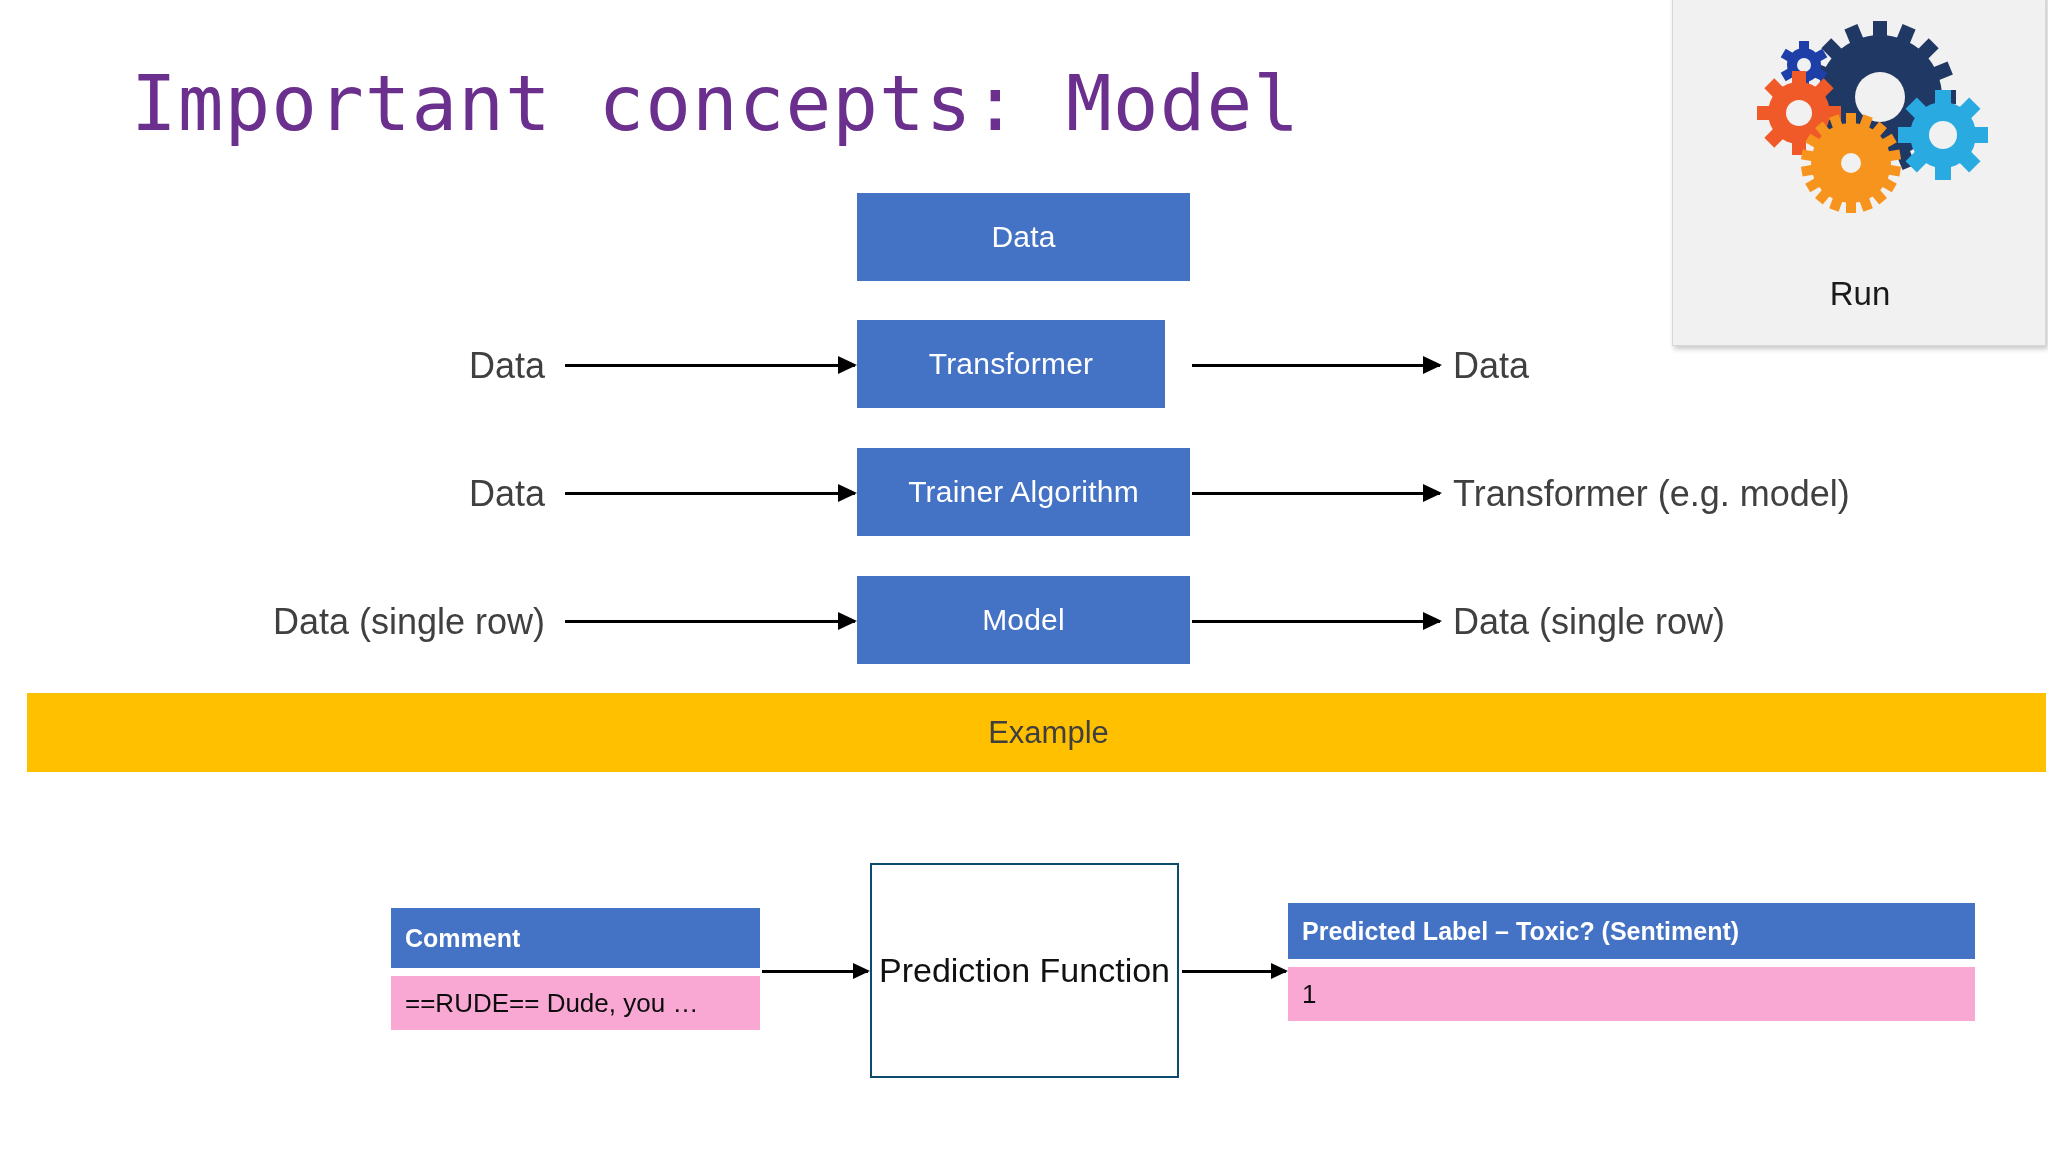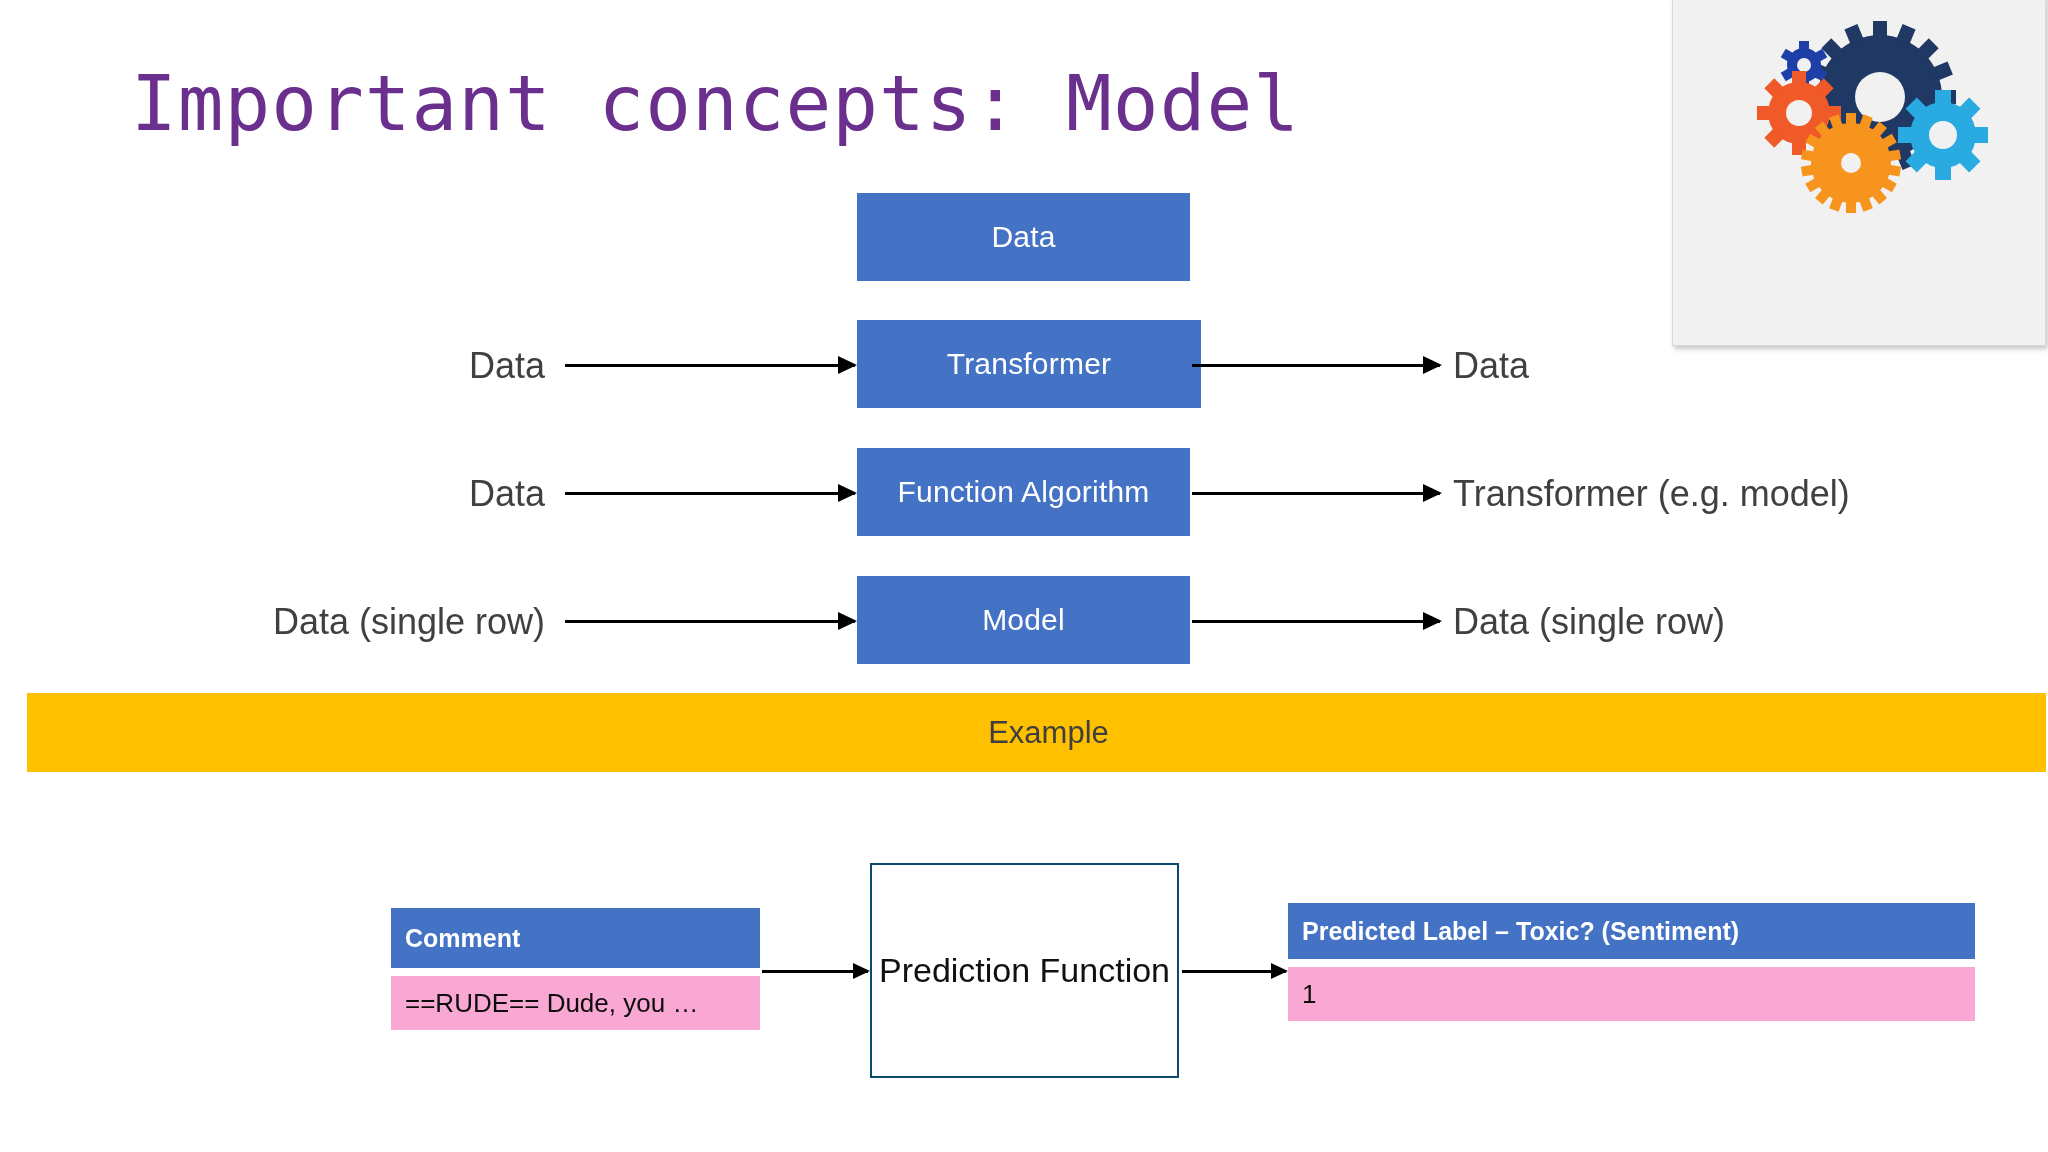--- a/index.html
+++ b/index.html
@@ -64,21 +64,21 @@
     background: #4472C4;
     color: #ffffff;
     display: flex;
     align-items: center;
     justify-content: center;
     font-size: 30px;
     font-family: "Liberation Sans", sans-serif;
     letter-spacing: 0.2px;
   }
   #box-data       { left: 857px; top: 193px; width: 333px; height: 88px; }
-  #box-transformer{ left: 857px; top: 320px; width: 344px; height: 88px; }
+  #box-transformer{ left: 857px; top: 320px; width: 308px; height: 88px; }
   #box-trainer    { left: 857px; top: 448px; width: 333px; height: 88px; }
   #box-model      { left: 857px; top: 576px; width: 333px; height: 88px; }
 
   
   .plabel {
     position: absolute;
     color: #404040;
     font-size: 36px;
     font-family: "Liberation Sans", sans-serif;
     white-space: nowrap;
@@ -282,25 +282,26 @@
         <rect x="-5" y="-50" width="10" height="12" transform="rotate(220)"></rect>
         <rect x="-5" y="-50" width="10" height="12" transform="rotate(240)"></rect>
         <rect x="-5" y="-50" width="10" height="12" transform="rotate(260)"></rect>
         <rect x="-5" y="-50" width="10" height="12" transform="rotate(280)"></rect>
         <rect x="-5" y="-50" width="10" height="12" transform="rotate(300)"></rect>
         <rect x="-5" y="-50" width="10" height="12" transform="rotate(320)"></rect>
         <rect x="-5" y="-50" width="10" height="12" transform="rotate(340)"></rect>
         <circle r="10" fill="#F1F1F1"></circle>
       </g>
     </svg>
+    <div class="run-label">Run</div>
   </div>
 
   <div class="pbox" id="box-data">Data</div>
   <div class="pbox" id="box-transformer">Transformer</div>
-  <div class="pbox" id="box-trainer">Function Algorithm</div>
+  <div class="pbox" id="box-trainer">Trainer Algorithm</div>
   <div class="pbox" id="box-model">Model</div>
 
   <div class="plabel left-of" id="lbl-in-transformer">Data</div>
   <div class="plabel left-of" id="lbl-in-trainer">Data</div>
   <div class="plabel left-of" id="lbl-in-model">Data (single row)</div>
 
   <div class="plabel right-of" id="lbl-out-transformer">Data</div>
   <div class="plabel right-of" id="lbl-out-trainer">Transformer (e.g. model)</div>
   <div class="plabel right-of" id="lbl-out-model">Data (single row)</div>
 

